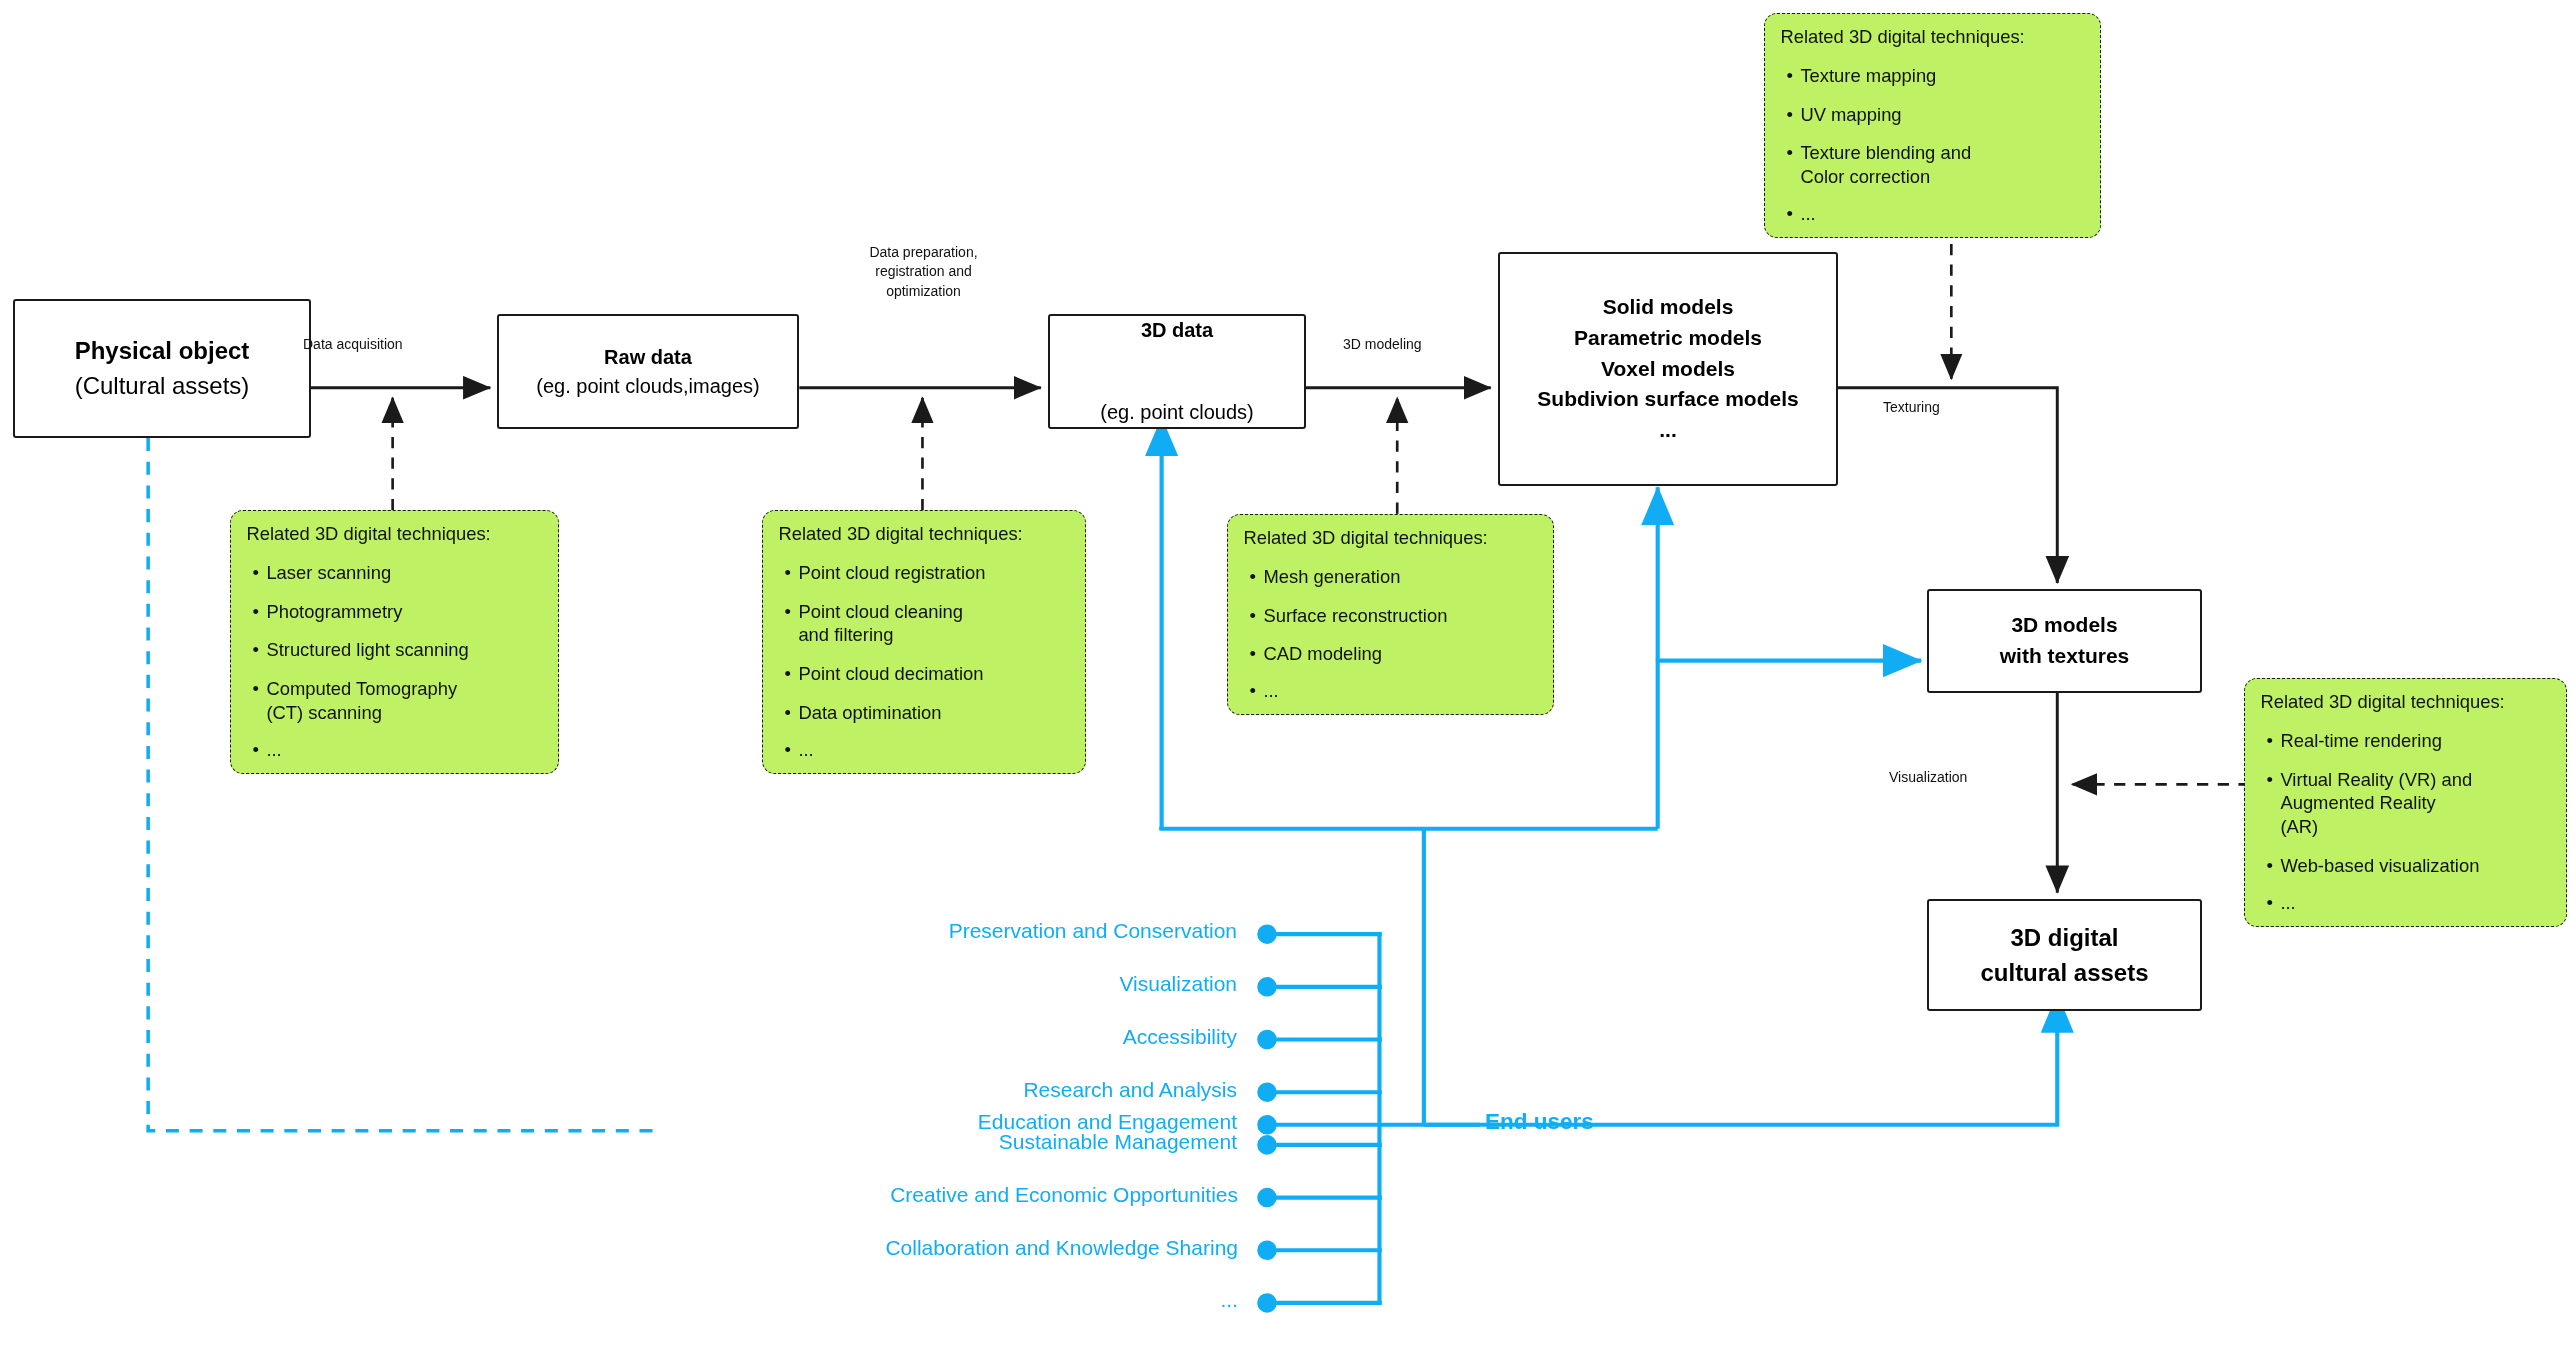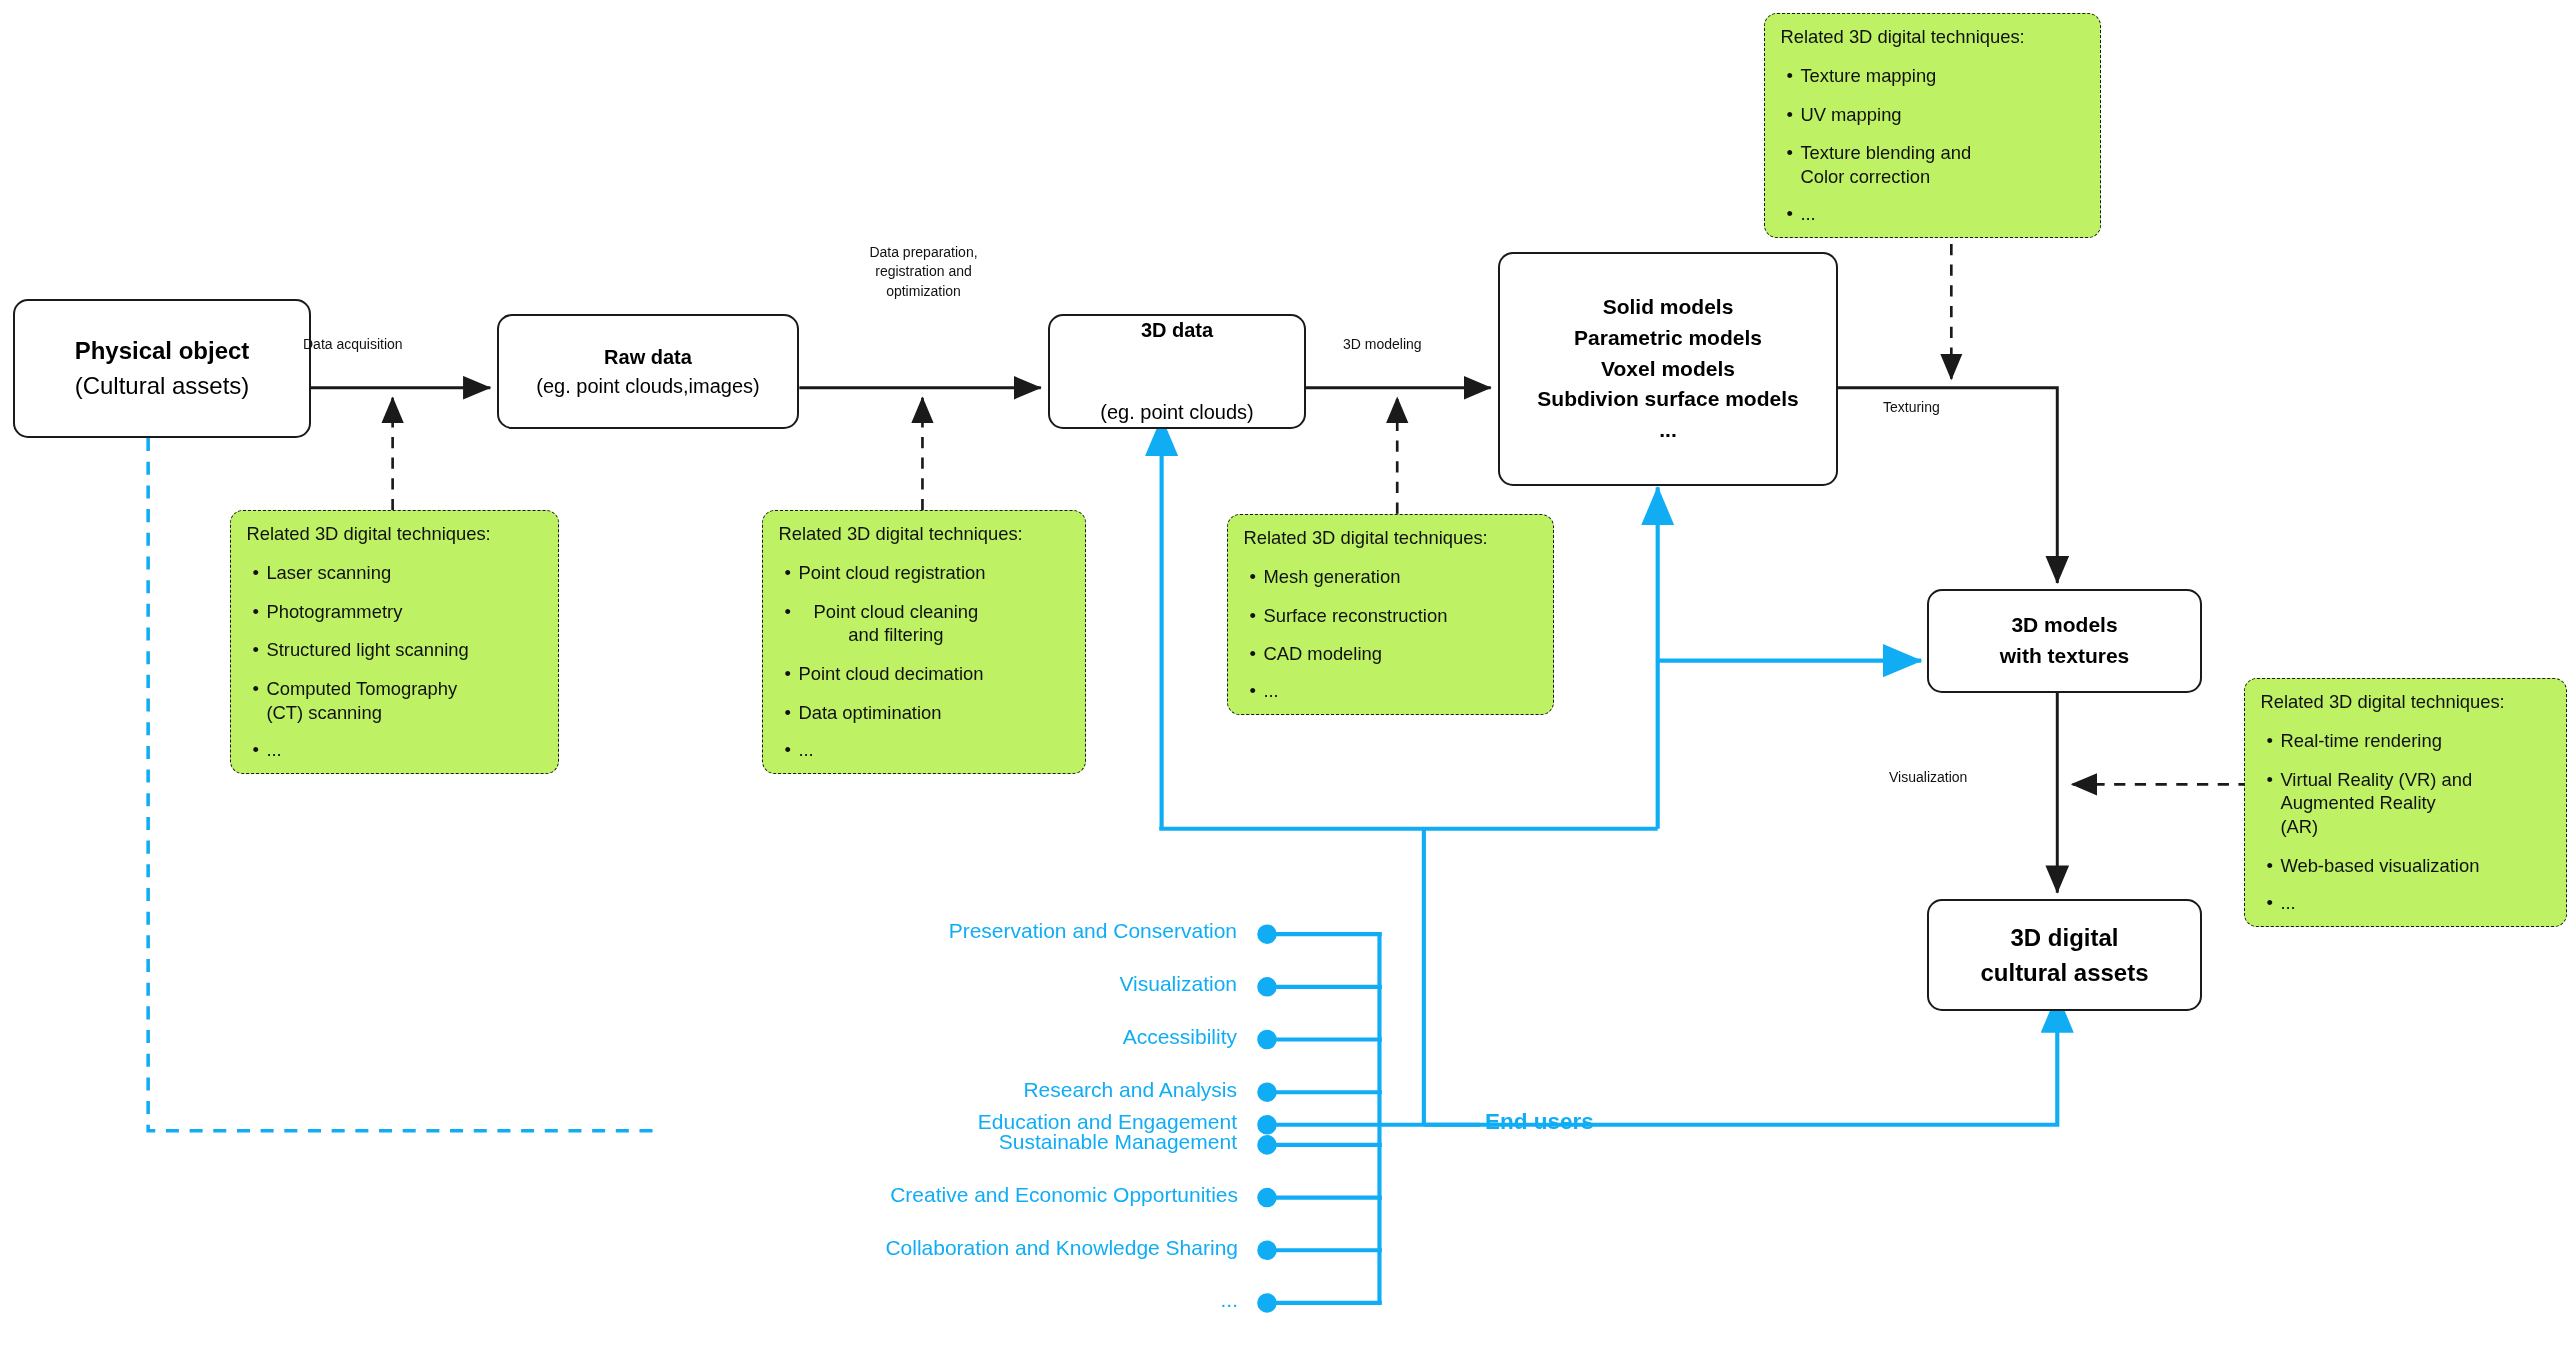--- a/index.html
+++ b/index.html
@@ -1,20 +1,20 @@
 <!DOCTYPE html>
 <html style="font-size:9.5px"><head>
 <meta charset="utf-8">
 <style>
   html,body{margin:0;padding:0;background:#ffffff;}
   body{font-family:"Liberation Sans", sans-serif;}
   #stage{position:relative;width:2576px;height:1358px;background:#fff;overflow:hidden;}
   svg.layer{position:absolute;left:0;top:0;width:2576px;height:1358px;pointer-events:none;}
 
-  .node{position:absolute;box-sizing:border-box;border:2.4px solid #1a1a1a;border-radius:15px;
+  .node{position:absolute;box-sizing:border-box;border:2.4px solid #1a1a1a;border-radius:3px;
         background:#fff;display:flex;flex-direction:column;align-items:center;justify-content:center;
         text-align:center;color:#000;}
   .node .ln{display:block;white-space:nowrap;}
   .node.bold .ln{font-weight:bold;}
 
   .dbox{position:absolute;box-sizing:border-box;border:1.8px dashed #1a1a1a;border-radius:13px;
         background:#bef264;padding:10.7px 13px 10.7px 15.4px;color:#111;}
   .dbox .hd{font-size:18.4px;line-height:1.30;white-space:nowrap;}
   .dbox ul{margin:1.2px 0 0 0;padding:0;list-style:none;}
   .dbox li{font-size:18.4px;line-height:1.30;position:relative;padding-left:20px;margin-top:15px;}
@@ -150,21 +150,21 @@
       <li><span>Structured light scanning</span></li>
       <li style="width:195px;white-space:normal;"><span>Computed Tomography (CT) scanning</span></li>
       <li style="margin-top:13px;"><span>...</span></li>
     </ul>
   </div>
 
   <div class="dbox" style="left:762px;top:510px;width:324px;">
     <div class="hd">Related 3D digital techniques:</div>
     <ul>
       <li><span>Point cloud registration</span></li>
-      <li style="width:195px;white-space:normal;text-align:center;"><span>Point cloud cleaning and filtering</span></li>
+      <li style="width:195px;white-space:normal;"><span>Point cloud cleaning and filtering</span></li>
       <li><span>Point cloud decimation</span></li>
       <li><span>Data optimination</span></li>
       <li style="margin-top:13px;"><span>...</span></li>
     </ul>
   </div>
 
   <div class="dbox" style="left:1227px;top:514px;width:327px;">
     <div class="hd">Related 3D digital techniques:</div>
     <ul>
       <li><span>Mesh generation</span></li>

